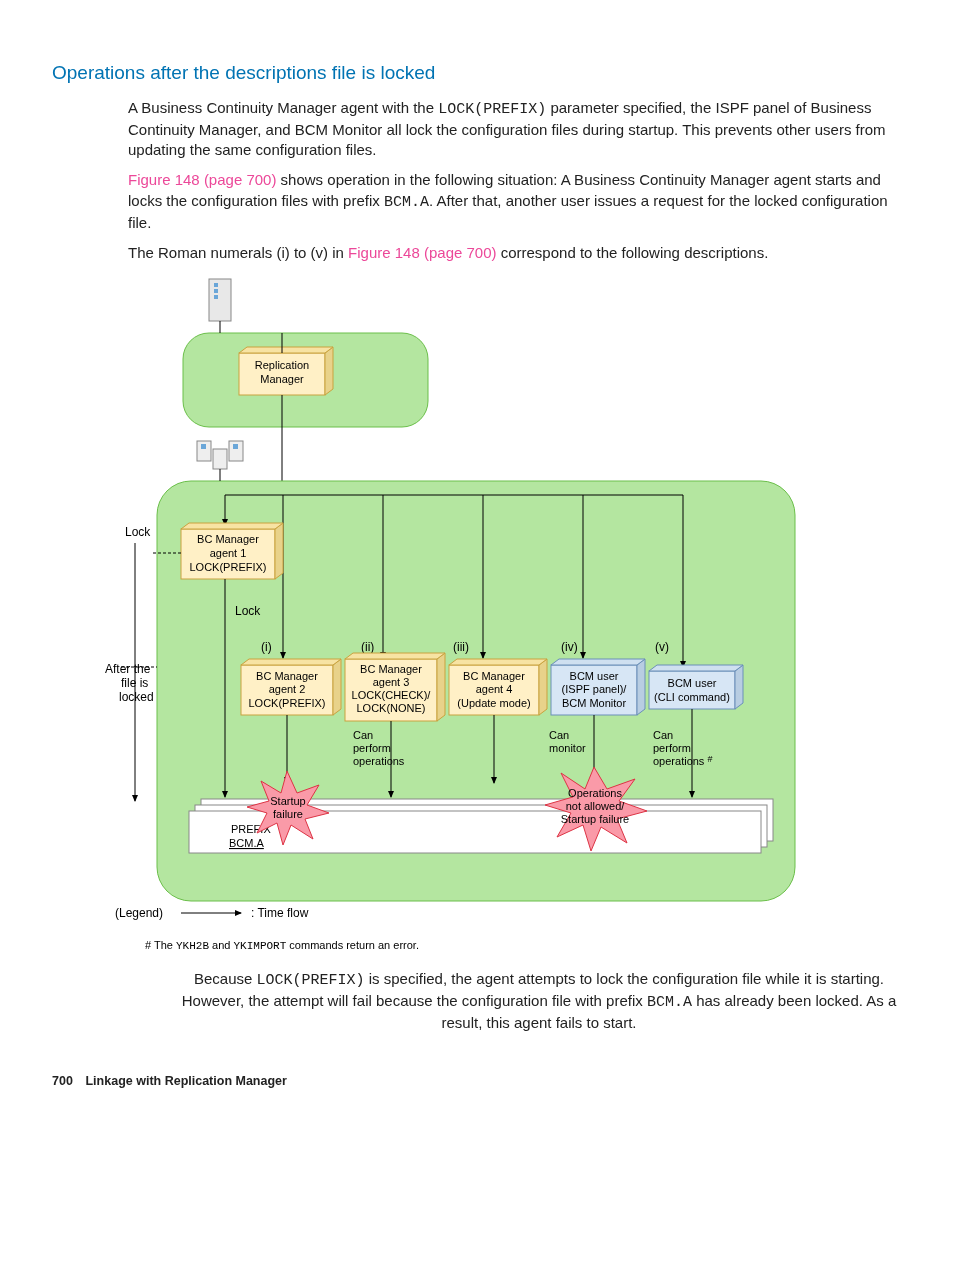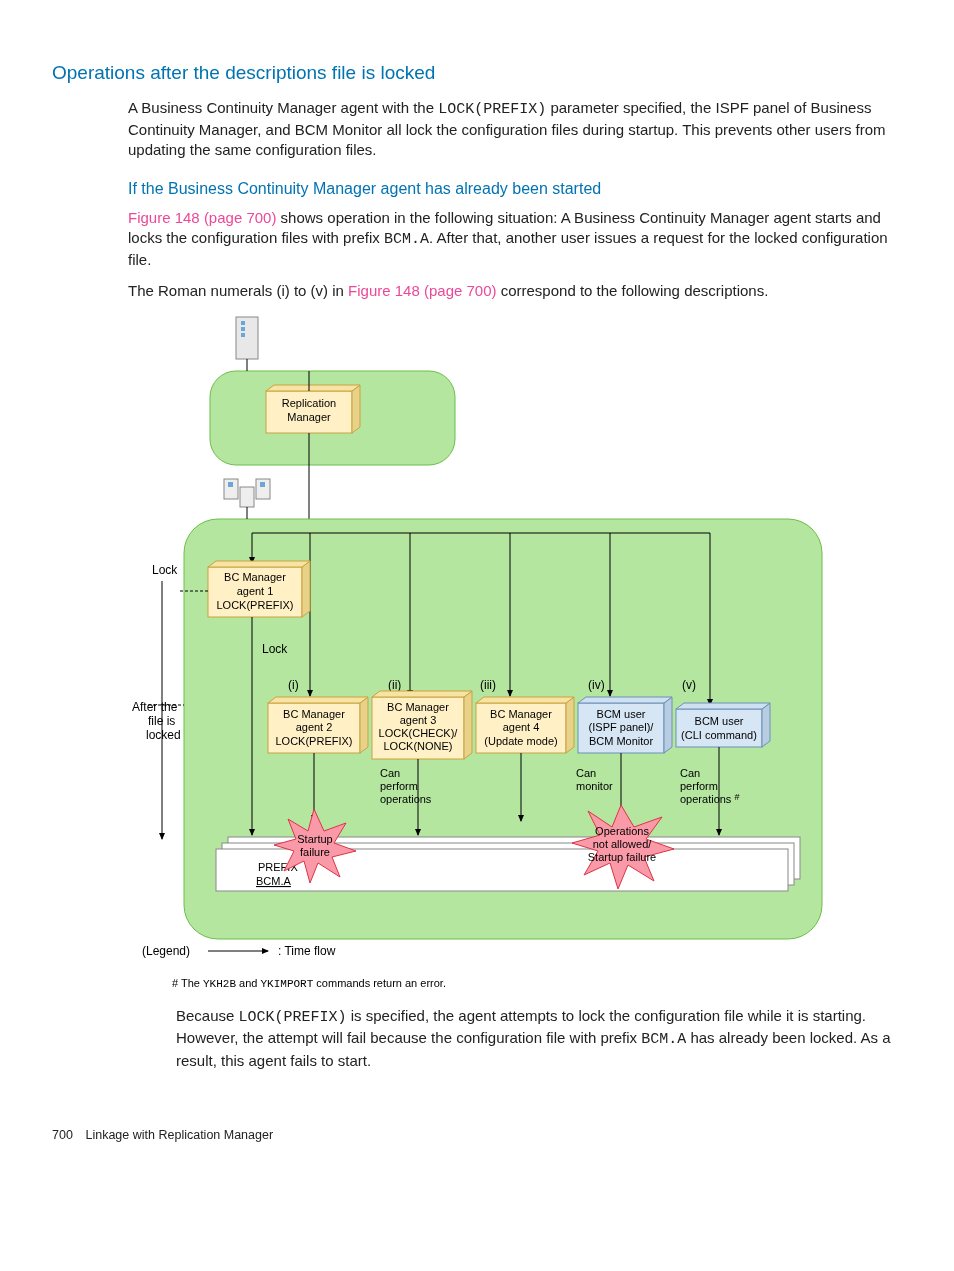--- a/index.html
+++ b/index.html
@@ -28,40 +28,39 @@
     color: #0073b3;
     font-size: 15px;
     font-weight: 700;
     margin: 18px 0 8px 0;
   }
   .indent1 { margin-left: 76px; }
   .p { margin: 0 0 10px 0; }
   .mono { font-family: "Courier New", monospace; }
   .link { color: #ec4899; }
   .figure {
-    margin-left: 76px;
+    margin-left: 49px;
     margin-top: 6px;
   }
   .list-head { margin: 14px 0 6px 0; }
-  .list-body { margin-left: 48px; }
-  .footer { font-size: 12.5px; margin-top: 56px; }
+  .list-body { margin-left: 48px; text-align: center; }
+  .footer { font-size: 12.5px; margin-top: 40px; font-weight: bold; }
   .footer .pg { display: inline-block; width: 30px; }
   svg text { font-family: Arial, Helvetica, sans-serif; }
 </style>
 </head>
 <body>
 
 <div class="h2">Operations after the descriptions file is locked</div>
 
 <div class="indent1">
   <p class="p">
     <span>A Business Continuity Manager agent with the </span><span class="mono">LOCK(PREFIX)</span><span> parameter specified, the ISPF panel of Business Continuity Manager, and BCM Monitor all lock the configuration files during startup. This prevents other users from updating the same configuration files.</span>
   </p>
 
-  <div class="h3">If the Business Continuity Manager agent has already been started</div>
 
   <p class="p">
     <span class="link">Figure 148 (page 700)</span><span> shows operation in the following situation: A Business Continuity Manager agent starts and locks the configuration files with prefix </span><span class="mono">BCM.A</span><span>. After that, another user issues a request for the locked configuration file.</span>
   </p>
 
   <p class="p">
     <span>The Roman numerals (i) to (v) in </span><span class="link">Figure 148 (page 700)</span><span> correspond to the following descriptions.</span>
   </p>
 
 </div>

